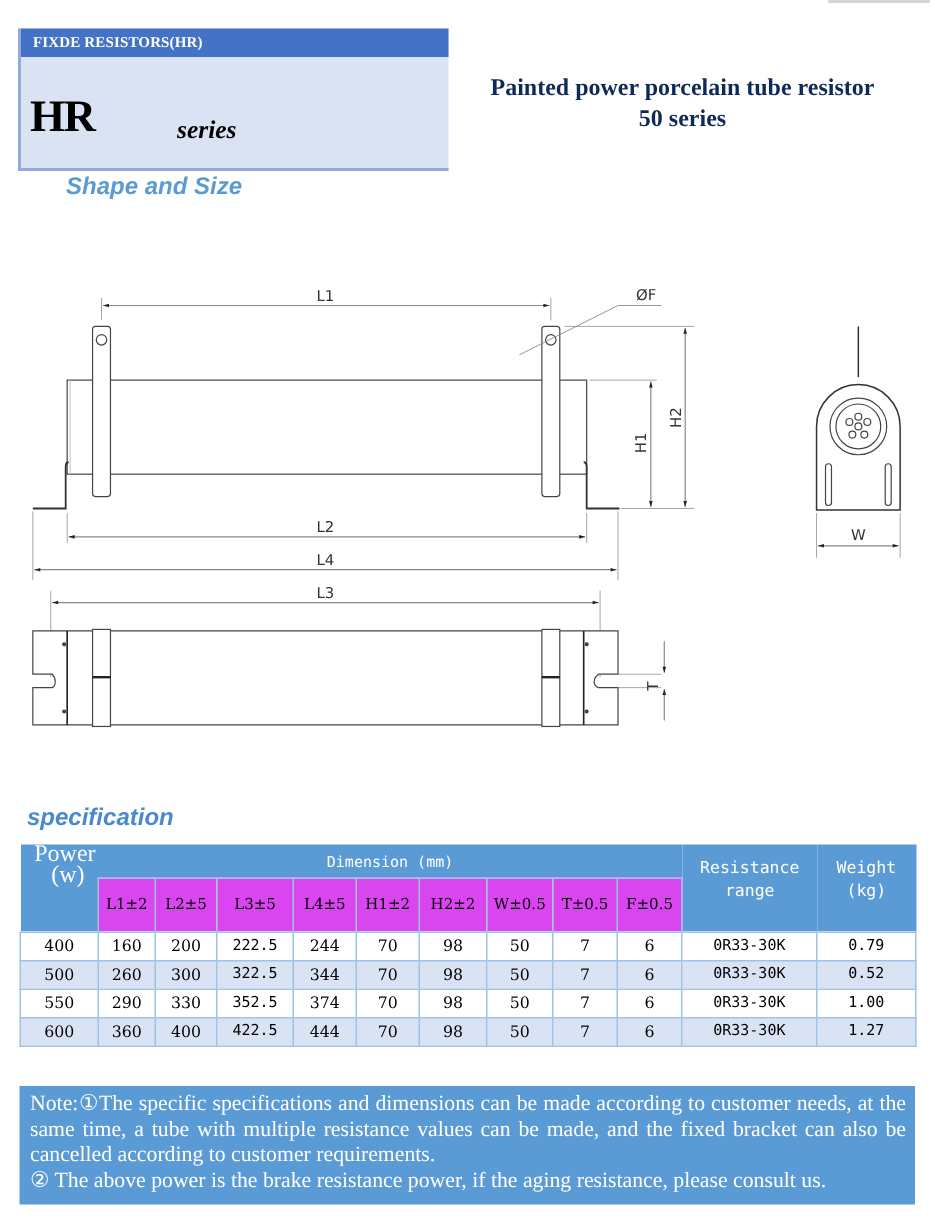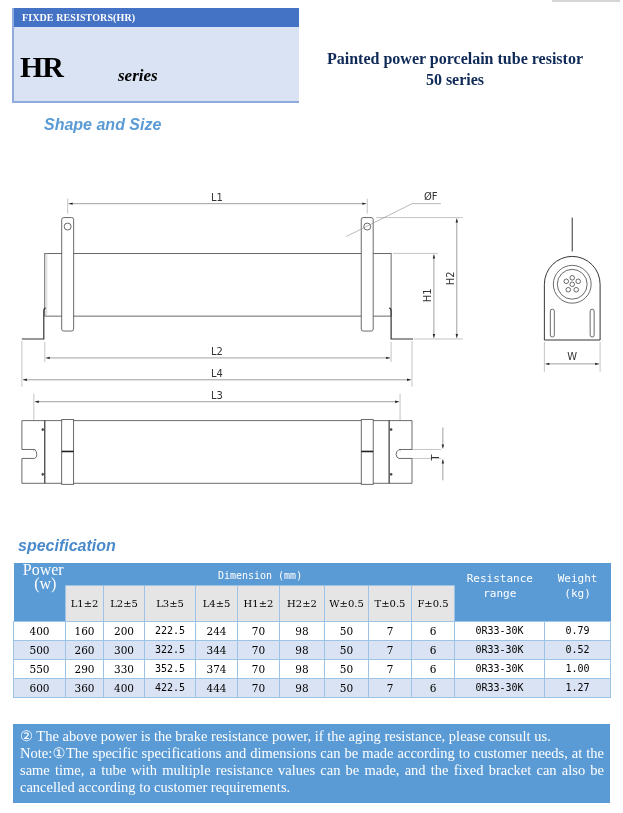--- a/index.html
+++ b/index.html
@@ -1,20 +1,20 @@
 <!DOCTYPE html>
 <html><head>
   <meta charset="utf-8">
   <style>
     * { box-sizing: border-box; margin: 0; padding: 0; }
     html, body { width: 623px; height: 813px; background: #ffffff; overflow: hidden; }
     body { position: relative; font-family: "Liberation Serif", serif; color: #000; }
 
     .hdr-box {
-      position: absolute; left: 12px; top: 8px; width: 287px; height: 95px;
+      position: absolute; left: 12px; top: 19px; width: 287px; height: 95px;
       background: #dae3f3; border-left: 2px solid #8faadc; border-bottom: 2px solid #8faadc;
     }
     .hdr-strip {
       position: absolute; left: 0; top: 0; width: 100%; height: 19px;
       background: #4472c4; color: #fff; font-weight: bold; font-size: 10px;
       padding: 4px 0 0 8px; letter-spacing: 0.1px;
     }
     .hdr-series-code {
       position: absolute; left: 6px; top: 36px; font-size: 30px; font-weight: bold;
       line-height: 46px; letter-spacing: -1px;
@@ -41,21 +41,21 @@
     .drawing svg { width: 100%; height: 100%; }
     .dim-label { font-family: "DejaVu Sans", sans-serif; font-size: 10px; fill: #333; }
 
     .spec-table {
       position: absolute; left: 13px; top: 563px; width: 597px;
       border-collapse: collapse; table-layout: fixed;
       font-family: "DejaVu Serif", "Liberation Serif", serif; font-size: 10.5px;
     }
     .spec-table th, .spec-table td { text-align: center; vertical-align: middle; }
     .spec-table .top-hdr { background: #5b9bd5; color: #fff; font-weight: normal; }
-    .spec-table .sub-hdr { background: #e5e5e5; color: #000; font-weight: normal; height: 36px;
+    .spec-table .sub-hdr { background: #d946ef; color: #000; font-weight: normal; height: 36px;
       border: 1px solid #9dc3e6; font-size: 10px; }
     .spec-table td { height: 19px; border: 1px solid #9dc3e6; color: #000; }
     .spec-table tbody tr:nth-child(odd) td { background: #ffffff; }
     .spec-table tbody tr:nth-child(even) td { background: #dae3f3; }
     .th-power { font-family: "Liberation Serif", serif; font-size: 16px; line-height: 14px;
       text-align: right; padding-left: 8px; vertical-align: top !important; padding-top: 0; }
     .th-dim { height: 22px; font-family: "DejaVu Sans Mono", monospace; font-size: 10px; padding-top: 4px; }
     .th-res, .th-wt { font-family: "DejaVu Sans Mono", monospace; font-size: 11px; line-height: 15px; vertical-align: top !important; padding-top: 8px; }
     .mono { font-family: "DejaVu Sans Mono", monospace; font-size: 10px; }
 
@@ -272,15 +272,15 @@
       <td>50</td>
       <td>7</td>
       <td>6</td>
       <td class="mono">0R33-30K</td>
       <td class="mono">1.27</td>
     </tr>
   </tbody>
 </table>
 
 <div class="note-box">
+  <p>Note:①The specific specifications and dimensions can be made according to customer needs, at the same time, a tube with multiple resistance values can be made, and the fixed bracket can also be cancelled according to customer requirements.</p>
   <p>② The above power is the brake resistance power, if the aging resistance, please consult us.</p>
-  <p>Note:①The specific specifications and dimensions can be made according to customer needs, at the same time, a tube with multiple resistance values can be made, and the fixed bracket can also be cancelled according to customer requirements.</p>
 </div>
 
 </body></html>

